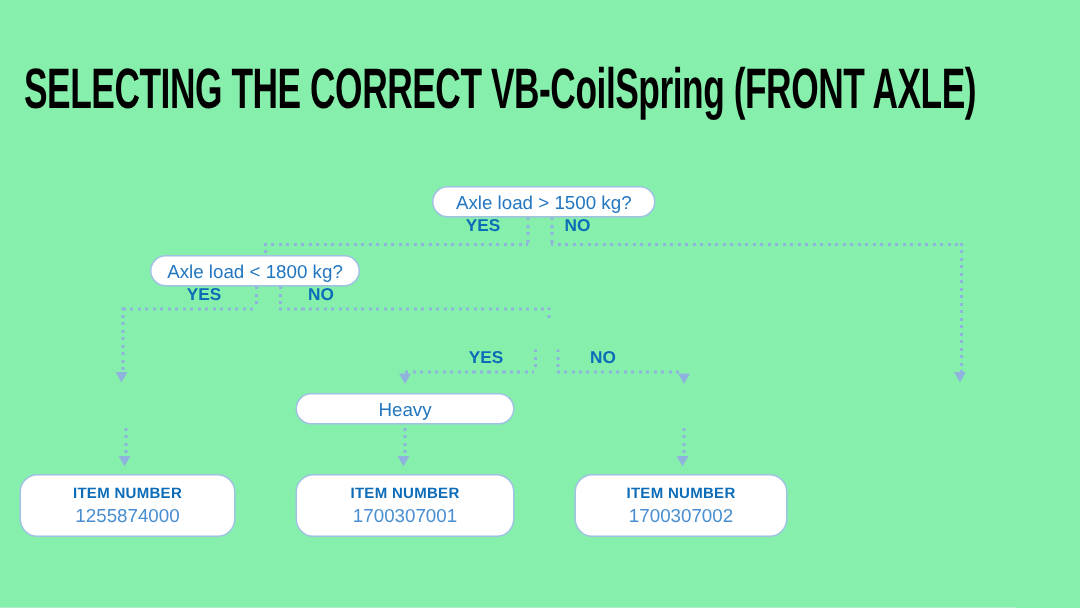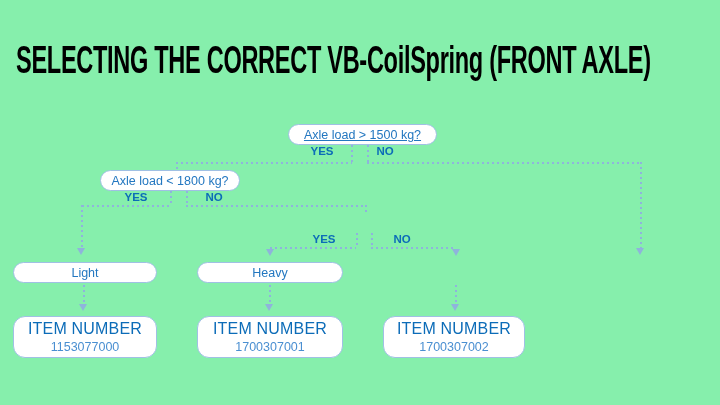--- a/index.html
+++ b/index.html
@@ -22,31 +22,31 @@
       font-weight:700;color:var(--bold);line-height:13px;}
   .hline{position:absolute;height:2px;
       background:repeating-linear-gradient(90deg,var(--line) 0 2px,transparent 2px 5px);}
   .vline{position:absolute;width:2px;
       background:repeating-linear-gradient(180deg,var(--line) 0 2px,transparent 2px 5px);}
   .arrow{position:absolute;width:0;height:0;border-left:4.5px solid transparent;
       border-right:4.5px solid transparent;border-top:7px solid var(--line);}
   .itembox{position:absolute;top:316px;height:42px;border:1.5px solid var(--border);
       border-radius:12px;background:#fff;display:flex;flex-direction:column;
       align-items:center;justify-content:center;gap:2px;}
-  .item-label{font-size:16px;font-weight:400;color:var(--bold);letter-spacing:0.2px;}
+  .item-label{font-size:10px;font-weight:700;color:var(--bold);letter-spacing:0.2px;}
   .item-num{font-size:12.5px;color:var(--num);}
 </style>
 </head>
 <body>
 
 <div class="page">
 
   <h1 class="title">SELECTING THE CORRECT VB-CoilSpring (FRONT AXLE)</h1>
 
-  <div class="qbox" style="left:288px;top:124px;width:149px;text-decoration:underline;">
+  <div class="qbox" style="left:288px;top:124px;width:149px;">
     <span>Axle load &gt; 1500 kg?</span>
   </div>
   <div class="yn" style="left:298px;top:145px;">YES</div>
   <div class="yn" style="left:361px;top:145px;">NO</div>
   <div class="vline" style="left:351px;top:145px;height:17px;"></div>
   <div class="vline" style="left:367px;top:145px;height:17px;"></div>
 
   <div class="hline" style="left:176px;top:162px;width:176px;"></div>
   <div class="vline" style="left:176px;top:162px;height:8px;"></div>
 
@@ -73,37 +73,34 @@
   <div class="yn" style="left:378px;top:233px;">NO</div>
   <div class="vline" style="left:356px;top:233px;height:14px;"></div>
   <div class="vline" style="left:371px;top:233px;height:14px;"></div>
 
   <div class="hline" style="left:270px;top:247px;width:86px;"></div>
   <div class="arrow" style="left:266px;top:249px;"></div>
 
   <div class="hline" style="left:371px;top:247px;width:85px;"></div>
   <div class="arrow" style="left:452px;top:249px;"></div>
 
-  <div class="pill" style="left:13px;top:262px;width:144px;">
-    <span>Light</span>
-  </div>
   <div class="pill" style="left:197px;top:262px;width:146px;">
     <span>Heavy</span>
   </div>
 
   <div class="vline" style="left:83px;top:285px;height:19px;"></div>
   <div class="arrow" style="left:79px;top:304px;"></div>
   <div class="vline" style="left:269px;top:285px;height:19px;"></div>
   <div class="arrow" style="left:265px;top:304px;"></div>
   <div class="vline" style="left:455px;top:285px;height:19px;"></div>
   <div class="arrow" style="left:451px;top:304px;"></div>
 
   <div class="itembox" style="left:13px;width:144px;">
     <div class="item-label">ITEM NUMBER</div>
-    <div class="item-num">1153077000</div>
+    <div class="item-num">1255874000</div>
   </div>
   <div class="itembox" style="left:197px;width:146px;">
     <div class="item-label">ITEM NUMBER</div>
     <div class="item-num">1700307001</div>
   </div>
   <div class="itembox" style="left:383px;width:142px;">
     <div class="item-label">ITEM NUMBER</div>
     <div class="item-num">1700307002</div>
   </div>
 

